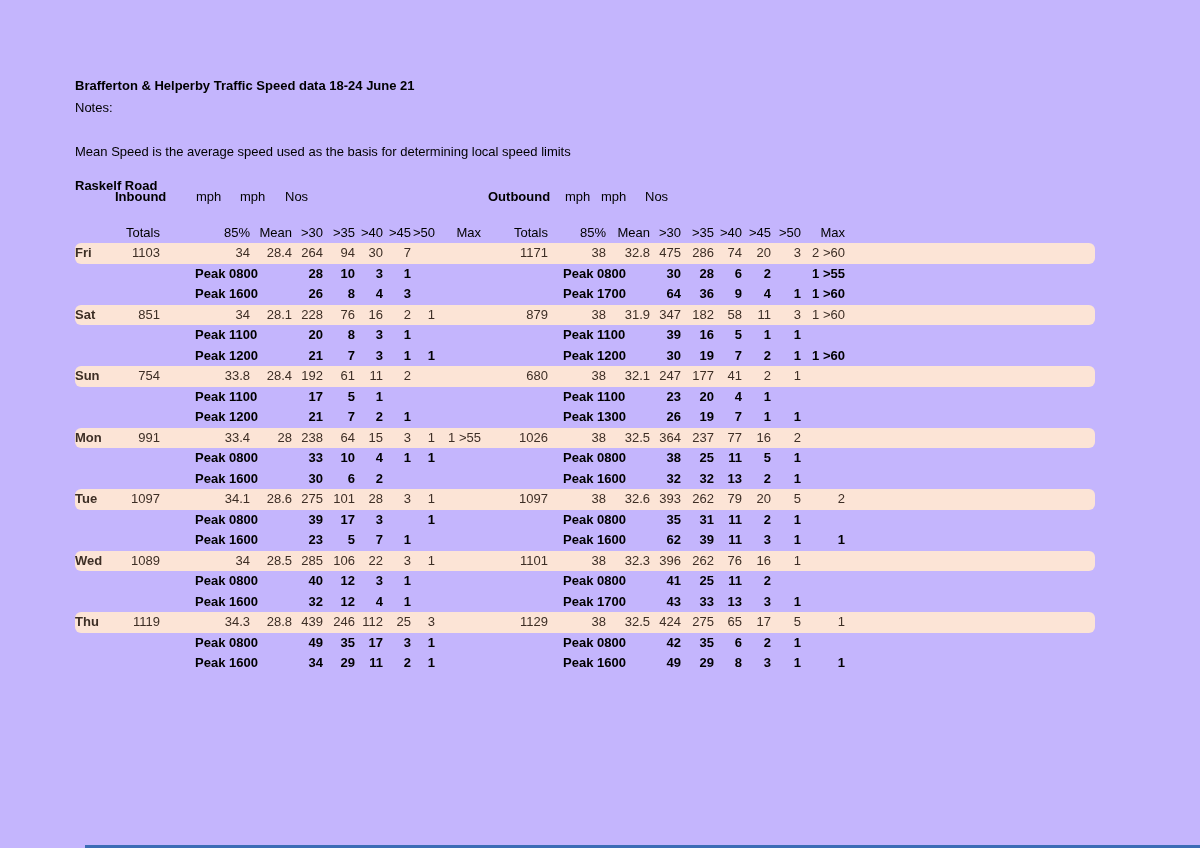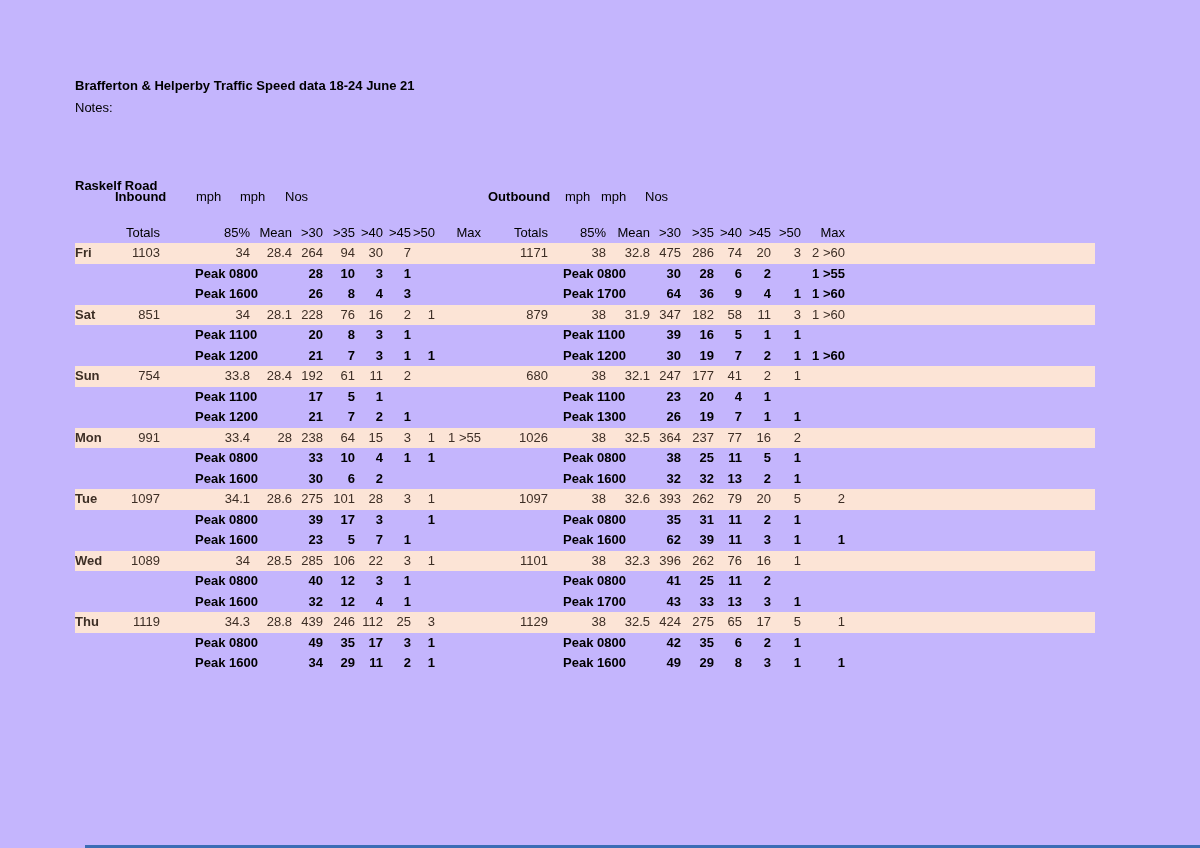--- a/index.html
+++ b/index.html
@@ -24,21 +24,21 @@
   #notes-label{left:75px; top:100px;}
   #note1{left:75px; top:122px;}
   #note2{left:75px; top:144px;}
   #road{left:75px; top:178px;}
   
   .hrow{position:absolute; left:75px; width:1020px; height:21px; line-height:21px;}
   #hrow1{top:186px;text-decoration:underline;}
   #hrow2{top:222px;}
   
   #rows{position:absolute; left:75px; top:243px; width:1020px;}
-  .row{position:relative; height:20.5px; line-height:20.5px;}
+  .row{position:relative; height:20.5px; line-height:20.5px;border-radius:6px;}
   .row.day{background:#fce4d6; color:#3d2e25;}
   .row.peak{font-weight:700;}
   .cell{position:absolute; top:0; height:100%; text-align:right;}
   .c-day  {left:0;    width:40px;  text-align:left; font-weight:700;}
   .c-ilabel{left:120px; width:110px; text-align:left;}
   .c-itot {left:40px;  width:45px;}
   .c-i85  {left:85px;  width:90px;}
   .c-imean{left:175px; width:42px;}
   .c-i30  {left:217px; width:31px;}
   .c-i35  {left:248px; width:32px;}
@@ -71,20 +71,21 @@
     background:#3c6cb5;
   }
 </style>
 </head>
 <body>
 
 <div id="page">
 
   <div id="title" class="abs bold">Brafferton &amp; Helperby Traffic Speed data 18-24 June 21</div>
   <div id="notes-label" class="abs">Notes:</div>
+  <div id="note2" class="abs">Mean Speed is the average speed used as the basis for determining local speed limits</div>
 
   <div id="road" class="abs bold">Raskelf Road</div>
 
   <div id="hrow1" class="hrow">
     <span class="hcell bold h-inbound">Inbound</span>
     <span class="hcell h-mph1">mph</span>
     <span class="hcell h-mph2">mph</span>
     <span class="hcell h-nos1">Nos</span>
     <span class="hcell bold h-outbound">Outbound</span>
     <span class="hcell h-omph1">mph</span>

